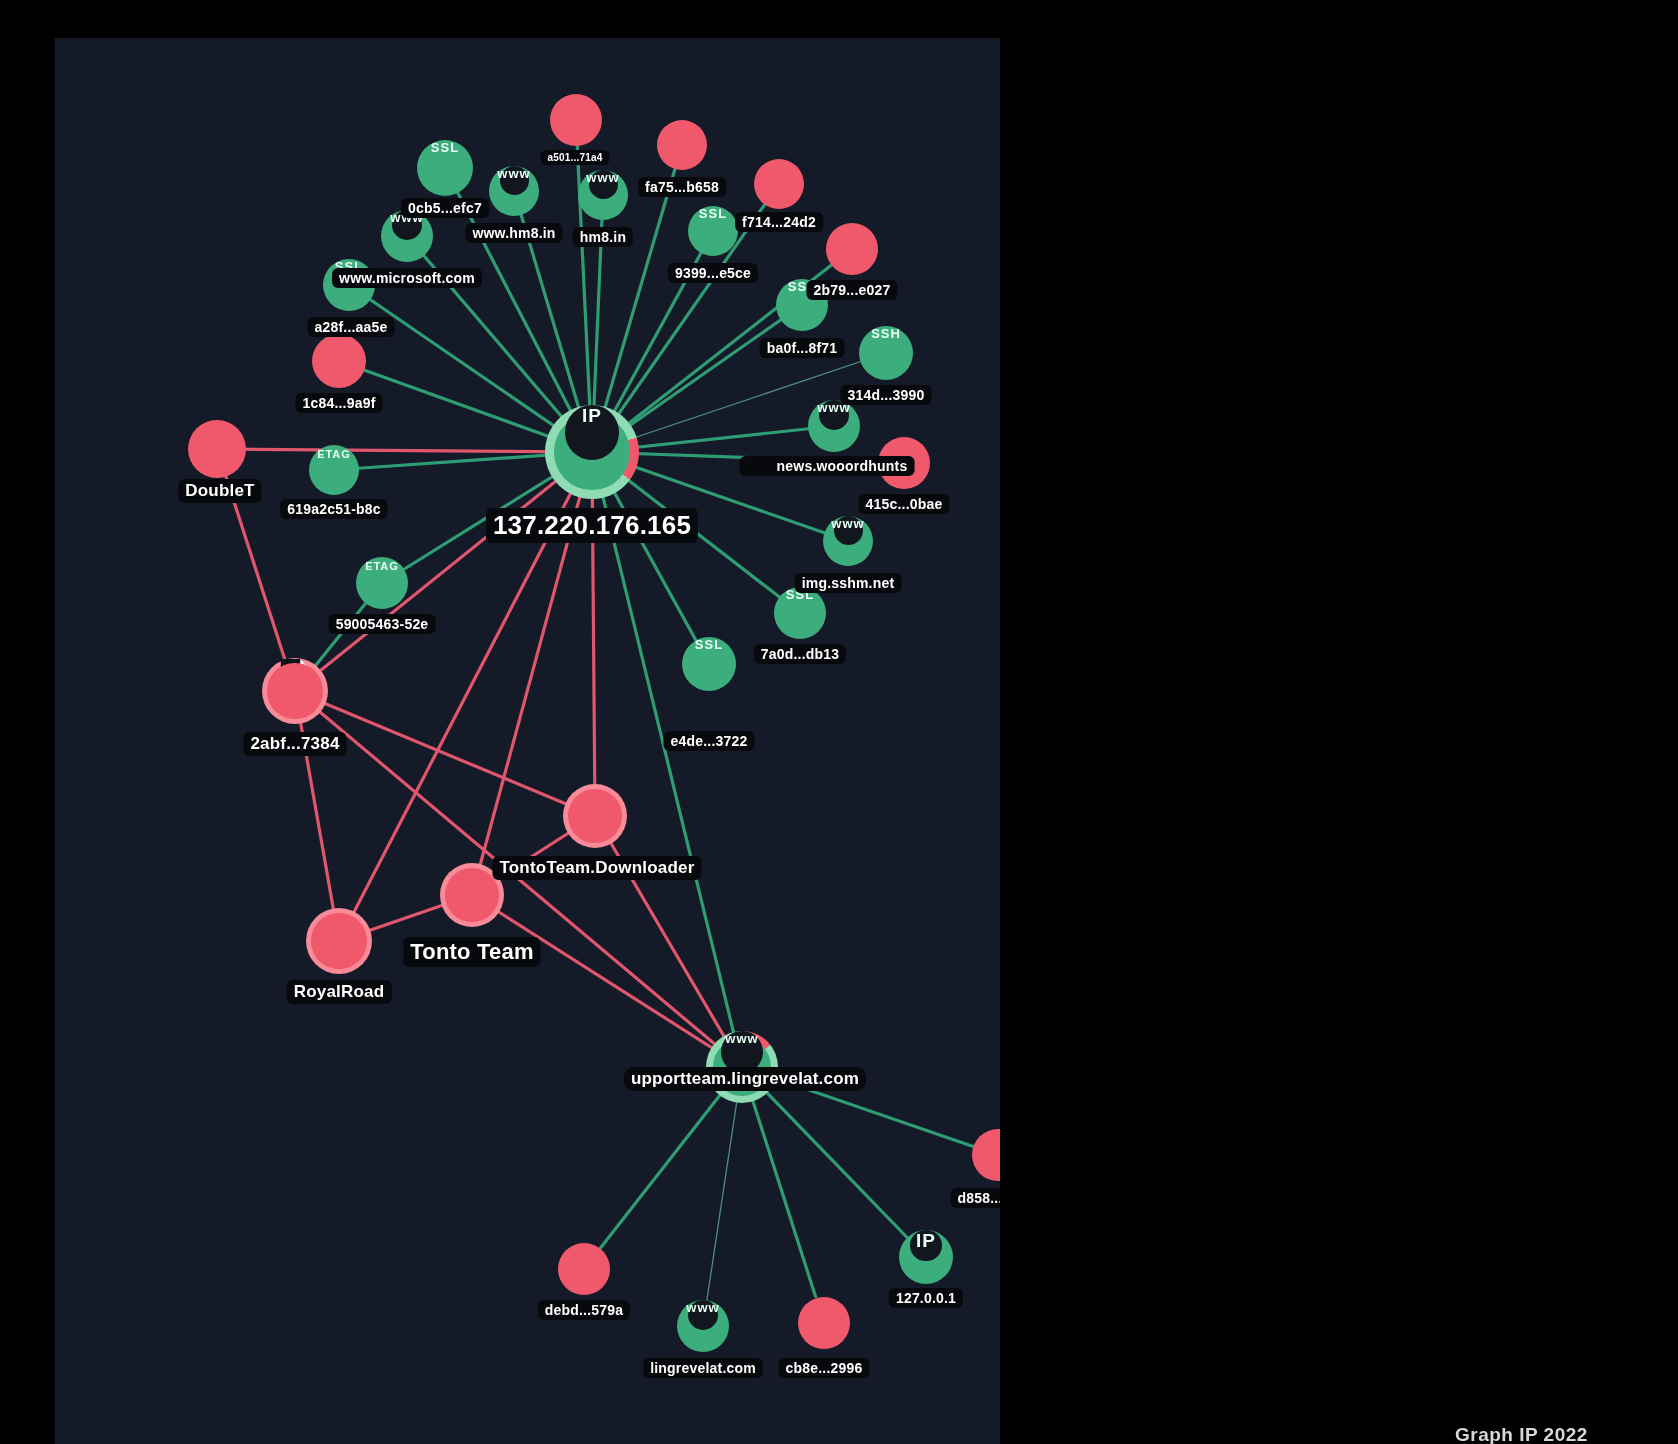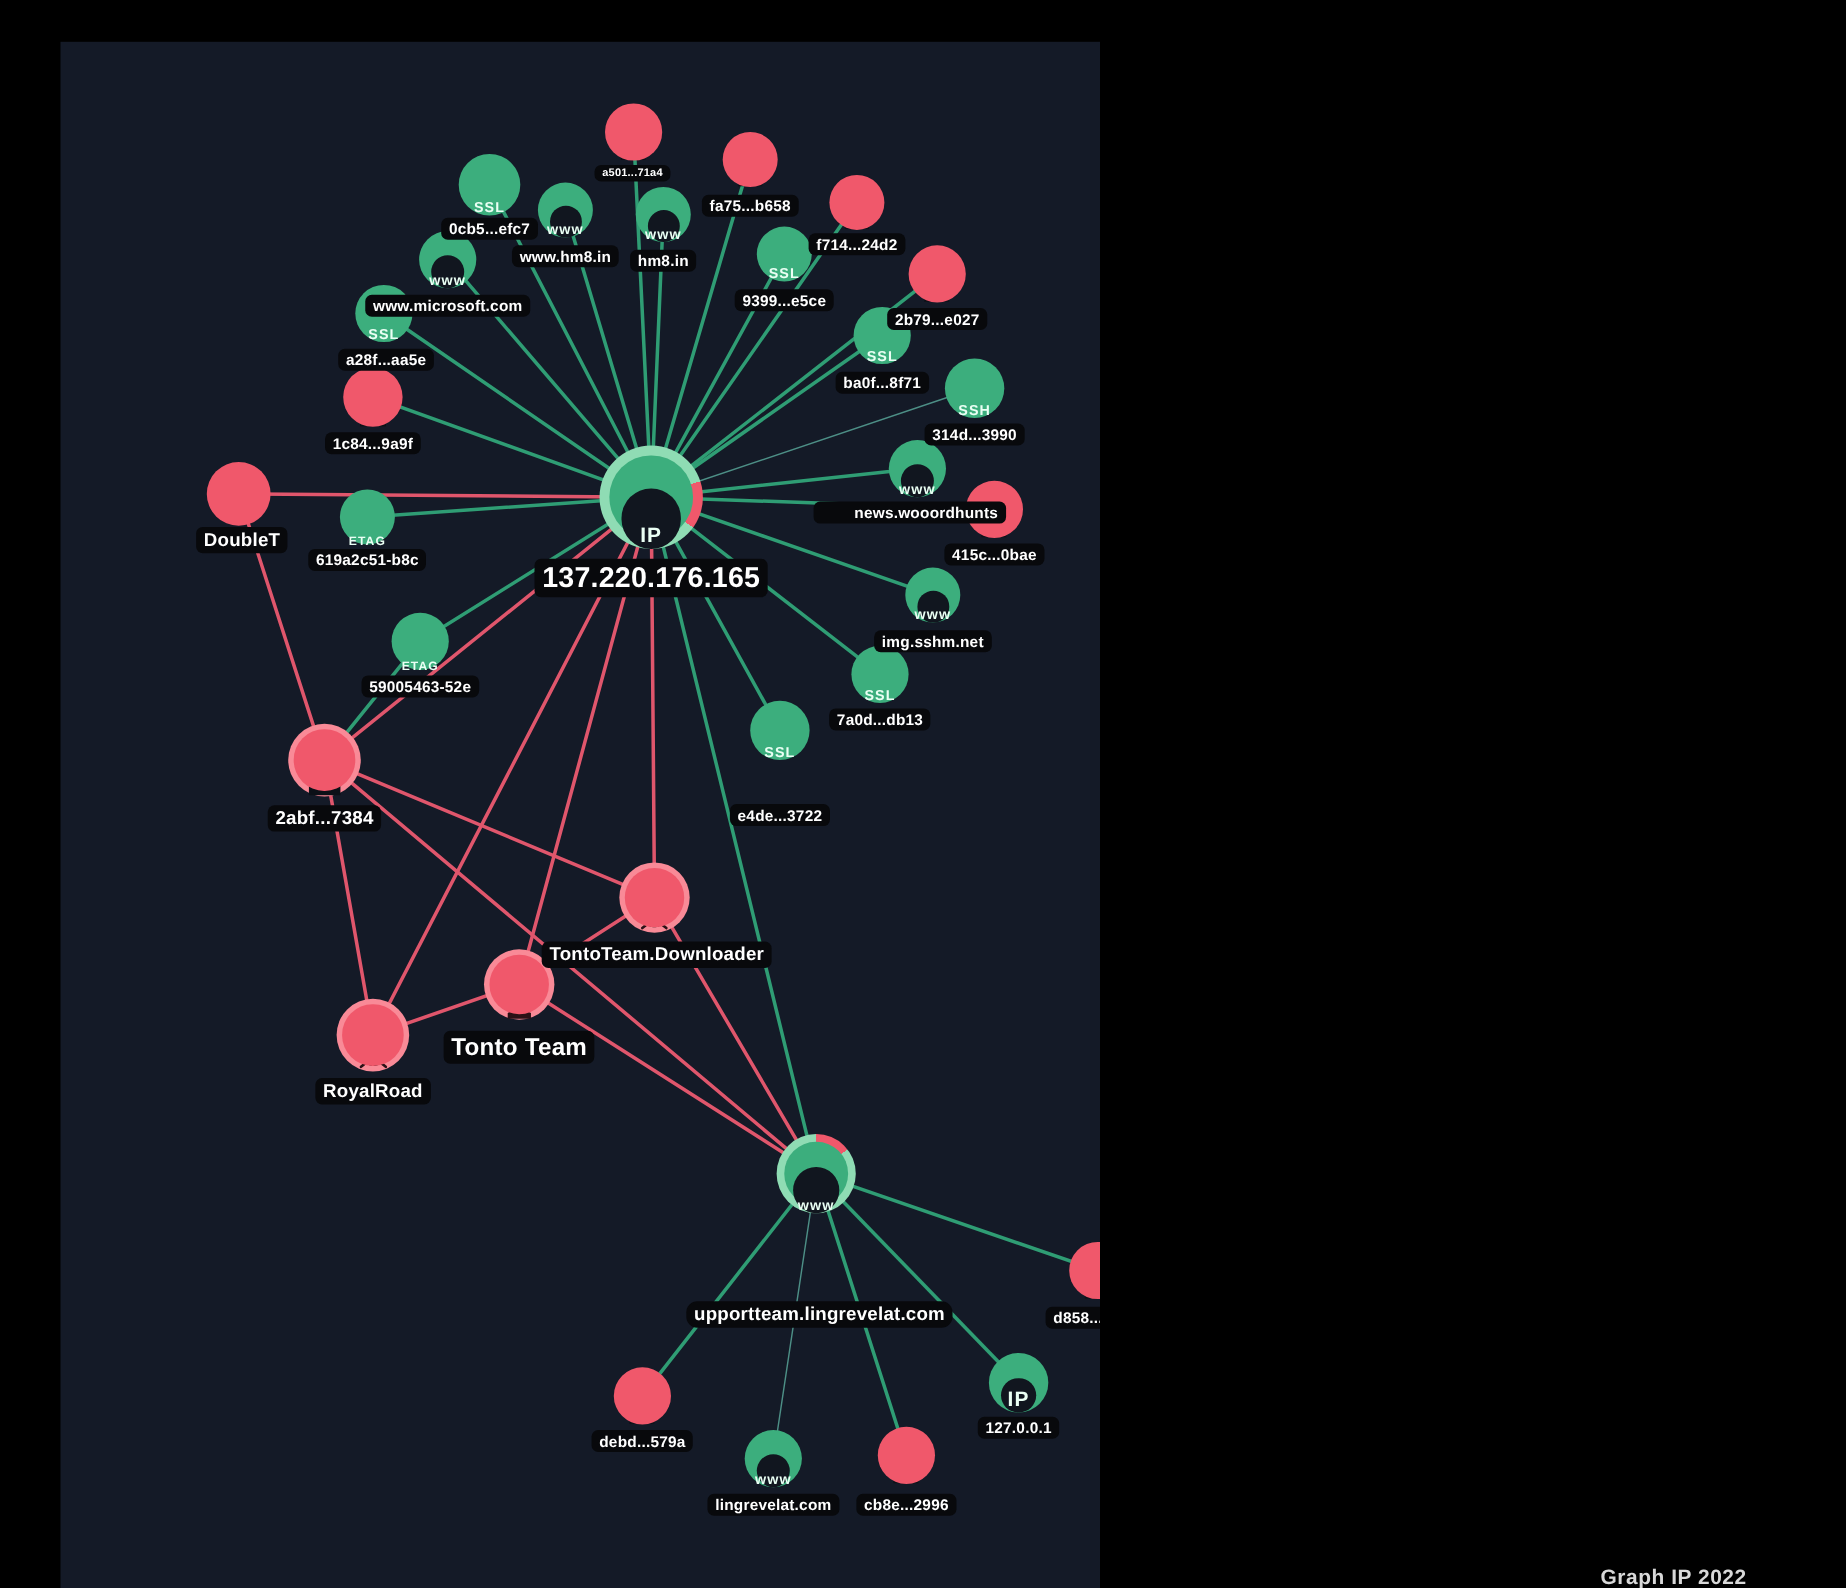--- a/index.html
+++ b/index.html
@@ -6,21 +6,21 @@
   html,body{margin:0;padding:0;background:#000;}
   body{width:1678px;height:1444px;overflow:hidden;
        font-family:"Liberation Sans",sans-serif;}
   #stage{position:relative;width:1678px;height:1444px;background:#000;}
   #canvas{position:absolute;left:55px;top:38px;width:945px;height:1406px;
           background:#141a27;overflow:hidden;}
   #edges{position:absolute;left:0;top:0;width:945px;height:1406px;}
   .node{position:absolute;transform:translate(-50%,-50%);
         display:flex;align-items:center;justify-content:center;
         border-radius:50%;box-sizing:border-box;}
-  .node .glyph{position:relative;z-index:3;display:flex;align-items:flex-end;
+  .node .glyph{position:relative;z-index:3;display:flex;align-items:flex-start;
         justify-content:center;width:100%;height:100%;}
   .ring{position:absolute;left:0;top:0;width:100%;height:100%;border-radius:50%;z-index:1;}
   .core{position:absolute;border-radius:50%;z-index:2;}
   .lbl{position:absolute;transform:translate(-50%,0);
        background:#08090c;color:#fff;border-radius:6px;
        padding:2px 7px;white-space:nowrap;z-index:40;
        font-weight:bold;letter-spacing:.2px;}
   .glyph-text{font-weight:bold;color:#eafff4;letter-spacing:1px;z-index:4;}
   svg.icn{display:block;}
   .wm{position:absolute;color:#d8d8d8;font-size:19px;font-weight:bold;
@@ -475,21 +475,21 @@
         </div>
         <div class="lbl" style="left: 284px; top: 942px; font-size: 17px; text-align: right;">RoyalRoad</div>
         <div class="node" style="left: 687px; top: 1029px; width: 72px; height: 72px;">
           <div class="ring" style="background: conic-gradient(rgb(240, 88, 107) 0deg, rgb(240, 88, 107) 52deg, rgb(143, 220, 180) 52deg, rgb(143, 220, 180) 360deg);"></div>
           <div class="glyph">
             <span class="core" style="width:80%;height:80%;left:9.999999999999998%;top:9.999999999999998%;background:#3cae7d;"></span>
             <span class="core" style="width:58%;height:58%;background:#11161f;"></span>
             <span class="glyph-text" style="font-size:13px;">www</span>
           </div>
         </div>
-        <div class="lbl" style="left: 690px; top: 1145px; font-size: 17px; border-radius: 10px;">upportteam.lingrevelat.com</div>
+        <div class="lbl" style="left: 690px; top: 1029px; font-size: 17px; border-radius: 10px;">upportteam.lingrevelat.com</div>
         <div class="node" style="left: 943px; top: 1117px; width: 52px; height: 52px;">
           <div class="glyph">
             <span class="core" style="width:100%;height:100%;left:0;top:0;background:#f0586b;"></span>
             <svg class="icn" viewBox="0 0 32 40" width="52%" height="62%">
               <path d="M2 1 h19 l9 9 v29 h-28 z" fill="#0c1017"></path>
               <path d="M21 1 l9 9 h-9 z" fill="#ffffff"></path>
               <g stroke="#ffffff" stroke-width="2.4" stroke-linecap="round">
                 <path d="M9 17 h14"></path>
                 <path d="M9 23 h14"></path>
                 <path d="M12 29 h8"></path>

